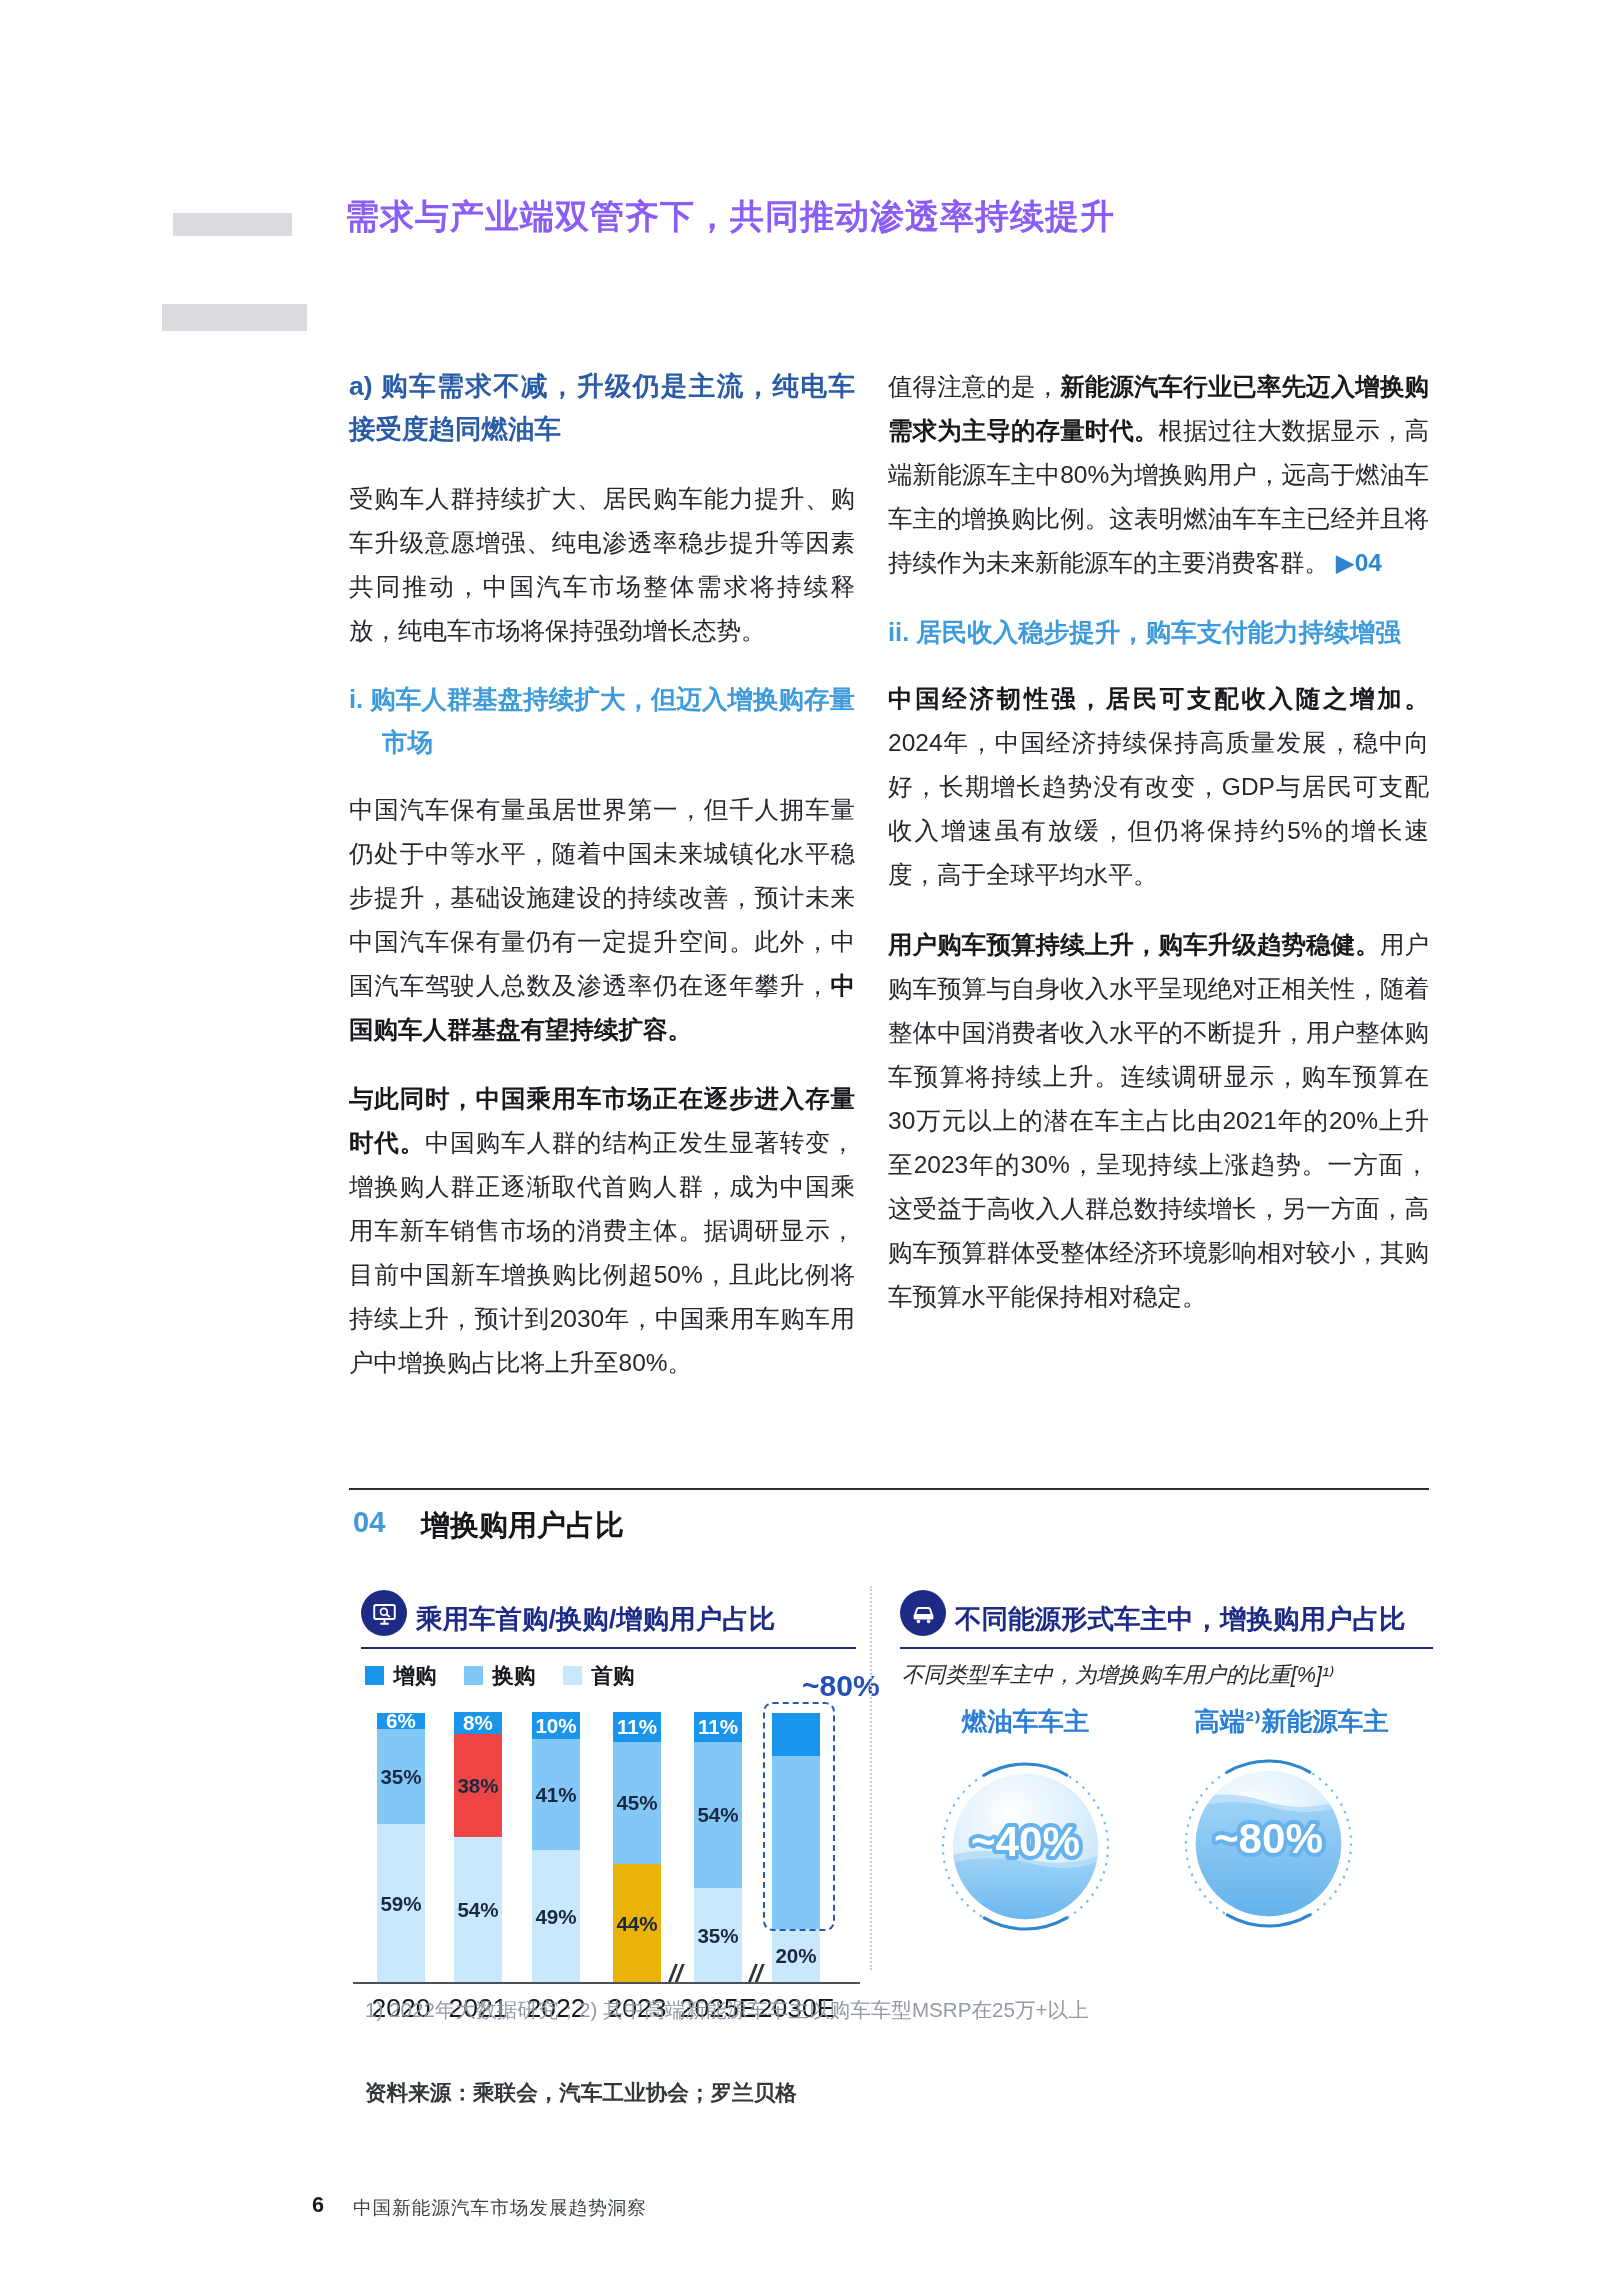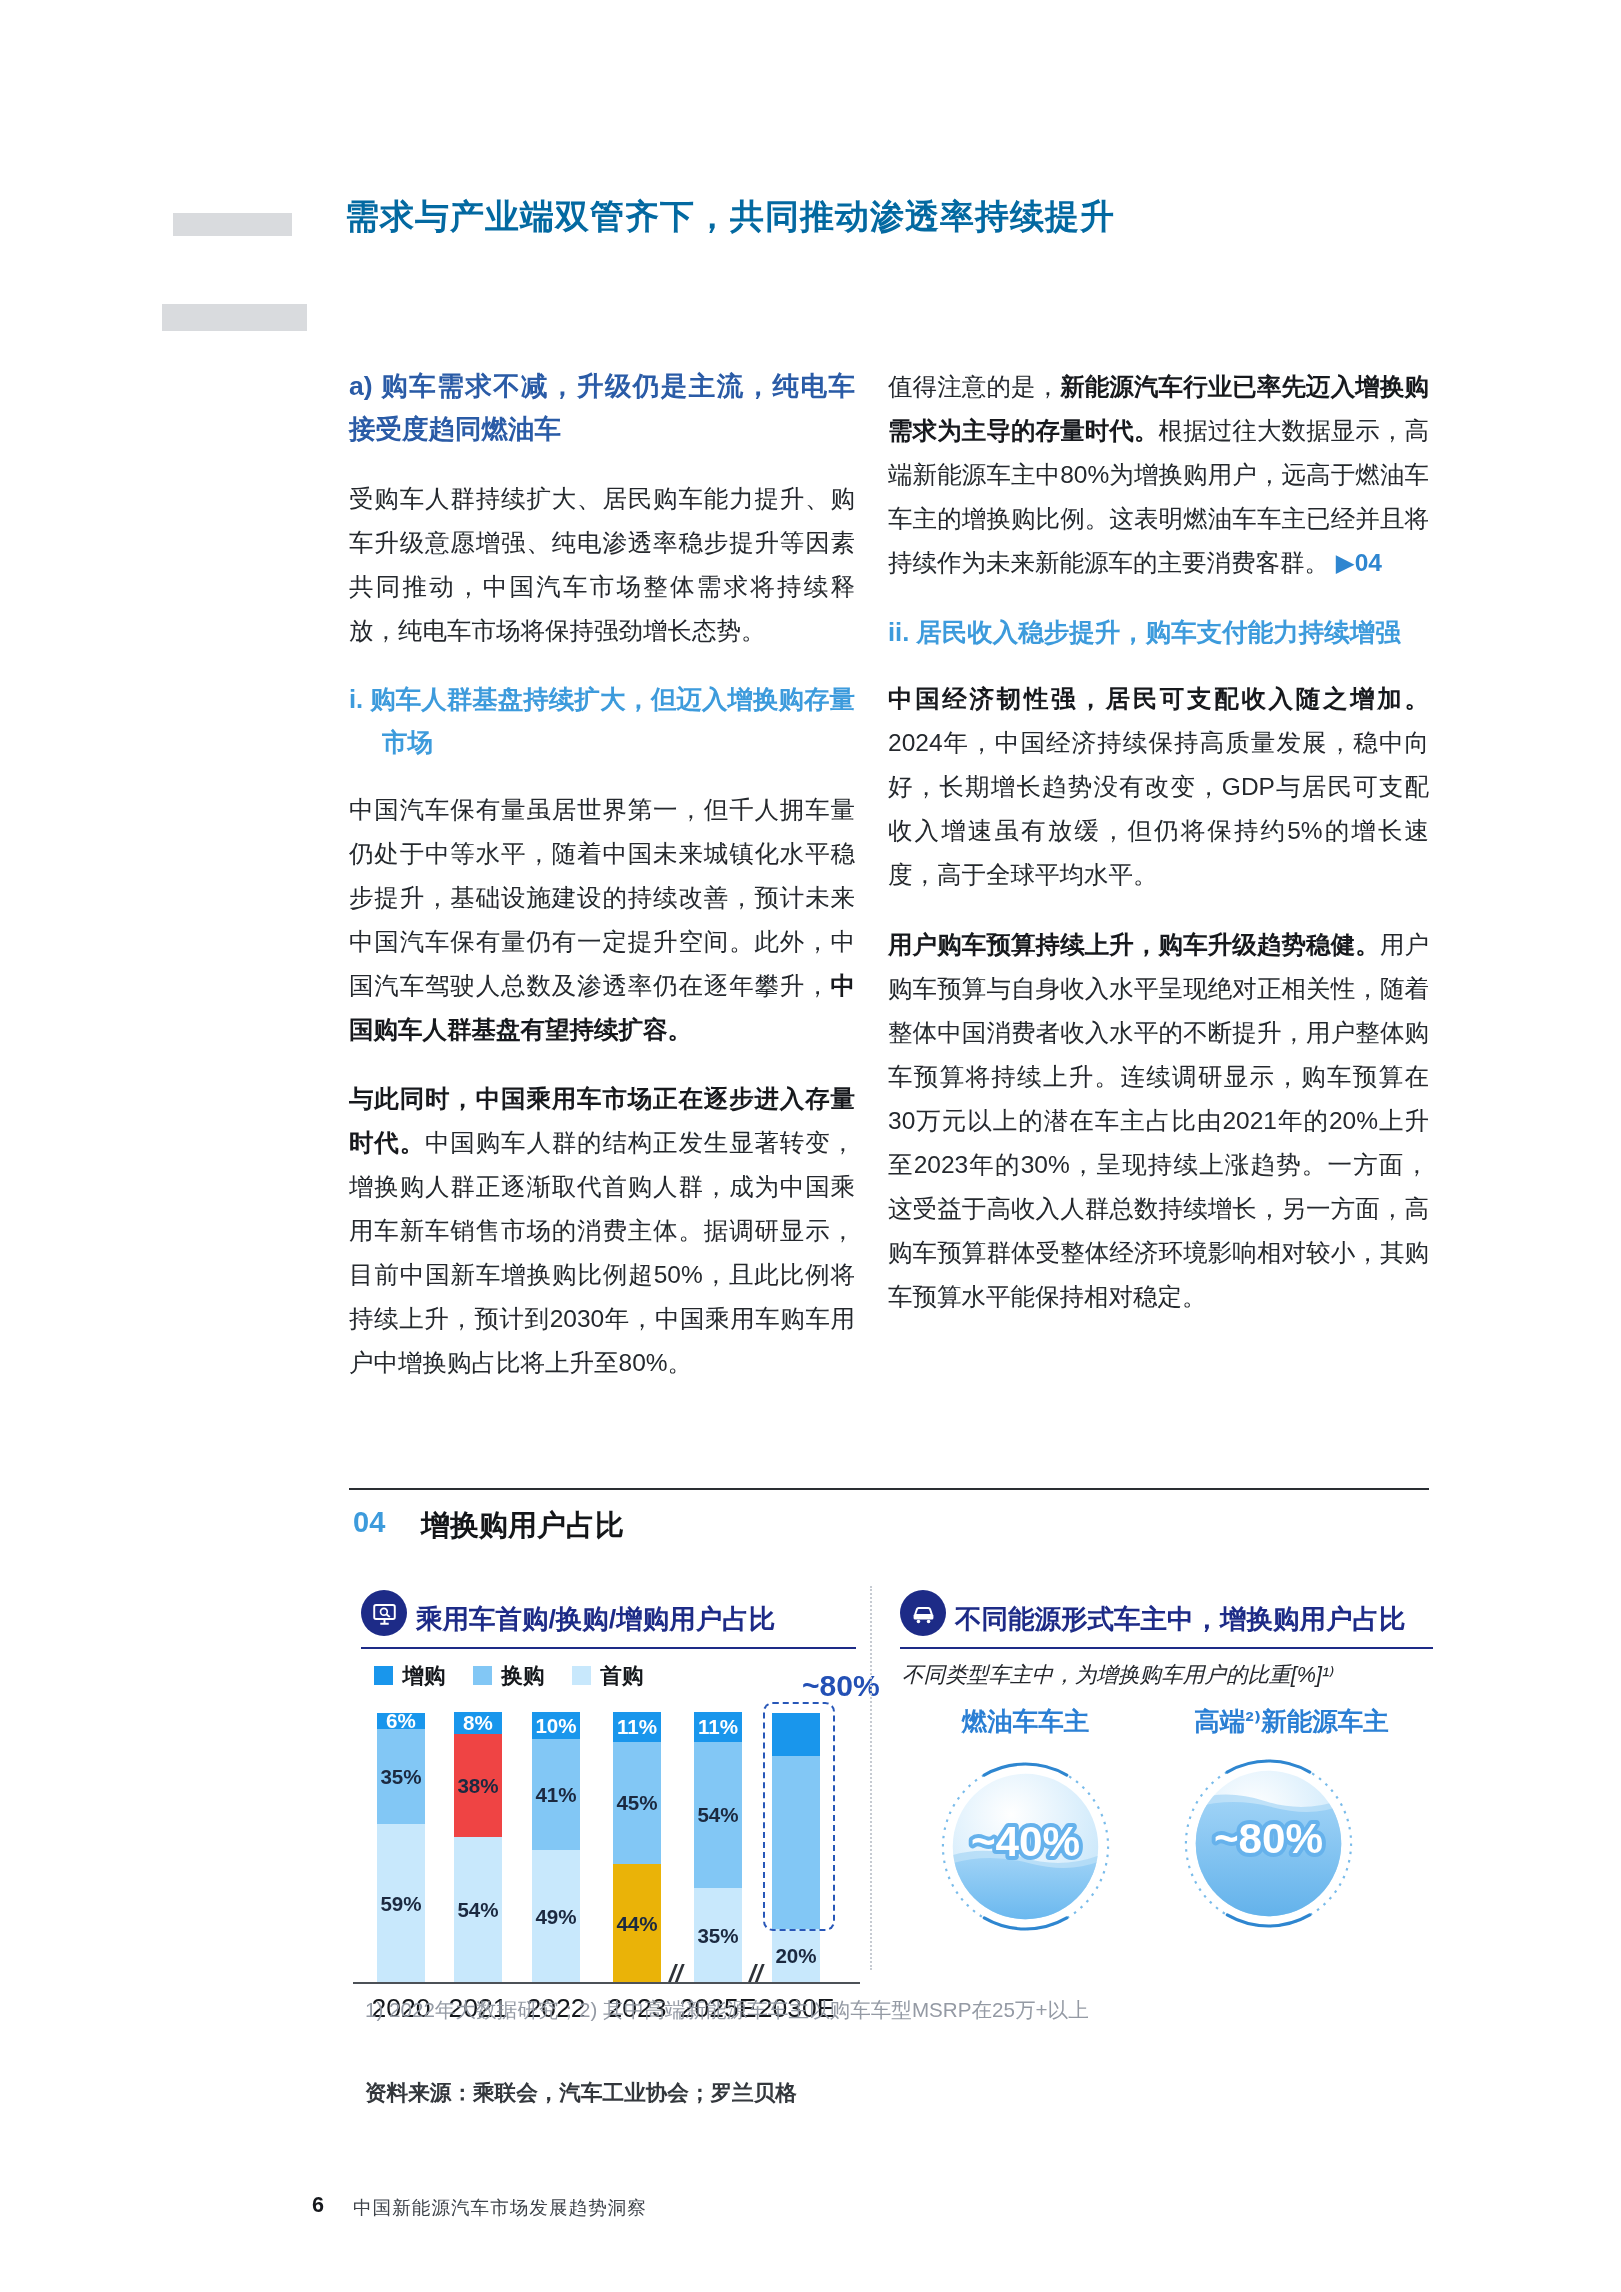--- a/index.html
+++ b/index.html
@@ -2,42 +2,42 @@
 <html><head>
 <meta charset="utf-8">
 <style>
   *{margin:0;padding:0;box-sizing:border-box;}
   html,body{background:#ffffff;}
   .page{position:relative;width:1621px;height:2293px;background:#ffffff;overflow:hidden;
         font-family:"Liberation Sans","DejaVu Sans",sans-serif;color:#24282d;}
   .grayblock{position:absolute;background:#d9dbde;}
   .gb1{left:173px;top:213px;width:119px;height:22.5px;}
   .gb2{left:162px;top:304px;width:145px;height:26.5px;}
-  .doc-title{position:absolute;left:345px;top:194px;font-size:34px;font-weight:700;color:#0369a1;letter-spacing:1px;white-space:nowrap;}
+  .doc-title{position:absolute;left:345px;top:194px;font-size:34px;font-weight:700;color:#8b5cf6;letter-spacing:1px;white-space:nowrap;}
 
   .col{position:absolute;top:365px;}
   .col-left{left:349px;width:506px;}
   .col-right{left:888px;width:541px;}
   .col p{font-size:24.5px;line-height:44px;text-align:justify;margin-bottom:25.5px;color:#24282d;}
   .b{font-weight:700;color:#17191d;}
   .figref{color:#2e86d0;font-weight:700;white-space:nowrap;}
   .h-a{font-size:26.5px;line-height:43px;font-weight:700;color:#2a5ba6;margin-bottom:25.5px;text-align:justify;}
   .h-i{font-size:25.5px;line-height:43px;font-weight:700;color:#3d9bdc;margin:5.9px 0 23.5px 0;text-align:justify;}
   .indent-i{padding-left:33px;text-indent:-33px;}
   .indent-ii{padding-left:43px;text-indent:-43px;}
 
   .fig-rule{position:absolute;left:349px;top:1488px;width:1080px;border-top:2.9px solid #2a2e33;}
   .fig-num{position:absolute;left:353px;top:1506px;font-size:29px;font-weight:700;color:#3d9bdc;}
   .fig-title{position:absolute;left:421px;top:1506px;font-size:29px;font-weight:700;color:#141619;}
 
   .panel-icon{position:absolute;width:46px;height:46px;border-radius:50%;background:#1d2b87;display:flex;align-items:center;justify-content:center;}
   .panel-title{position:absolute;font-size:26.5px;font-weight:700;color:#1d2b87;white-space:nowrap;}
   .panel-underline{position:absolute;border-top:2.9px solid #1d2b87;}
 
-  .legend{position:absolute;left:374px;top:1661px;display:flex;gap:27.4px;align-items:center;}
+  .legend{position:absolute;left:365px;top:1661px;display:flex;gap:27.4px;align-items:center;}
   .legend-item{display:flex;align-items:center;gap:9.8px;font-size:21.6px;font-weight:700;color:#15181c;}
   .legend-swatch{width:18.6px;height:18.6px;display:inline-block;}
 
   .plot{position:absolute;left:377px;top:1712px;width:446px;height:271px;}
   .bar{position:absolute;bottom:0;width:48px;display:flex;flex-direction:column-reverse;}
   .seg{position:relative;width:100%;}
   .seglabel{position:absolute;left:50%;top:50%;transform:translate(-50%,-50%);font-size:20.6px;font-weight:700;color:#1b2940;white-space:nowrap;}
   .seglabel.white{color:#ffffff;}
   .axis{position:absolute;left:353px;top:1982px;width:507px;border-top:2px solid #4c5157;}
   .axis-break{position:absolute;top:1960px;font-size:24.5px;font-style:italic;font-weight:700;color:#2e3338;}

